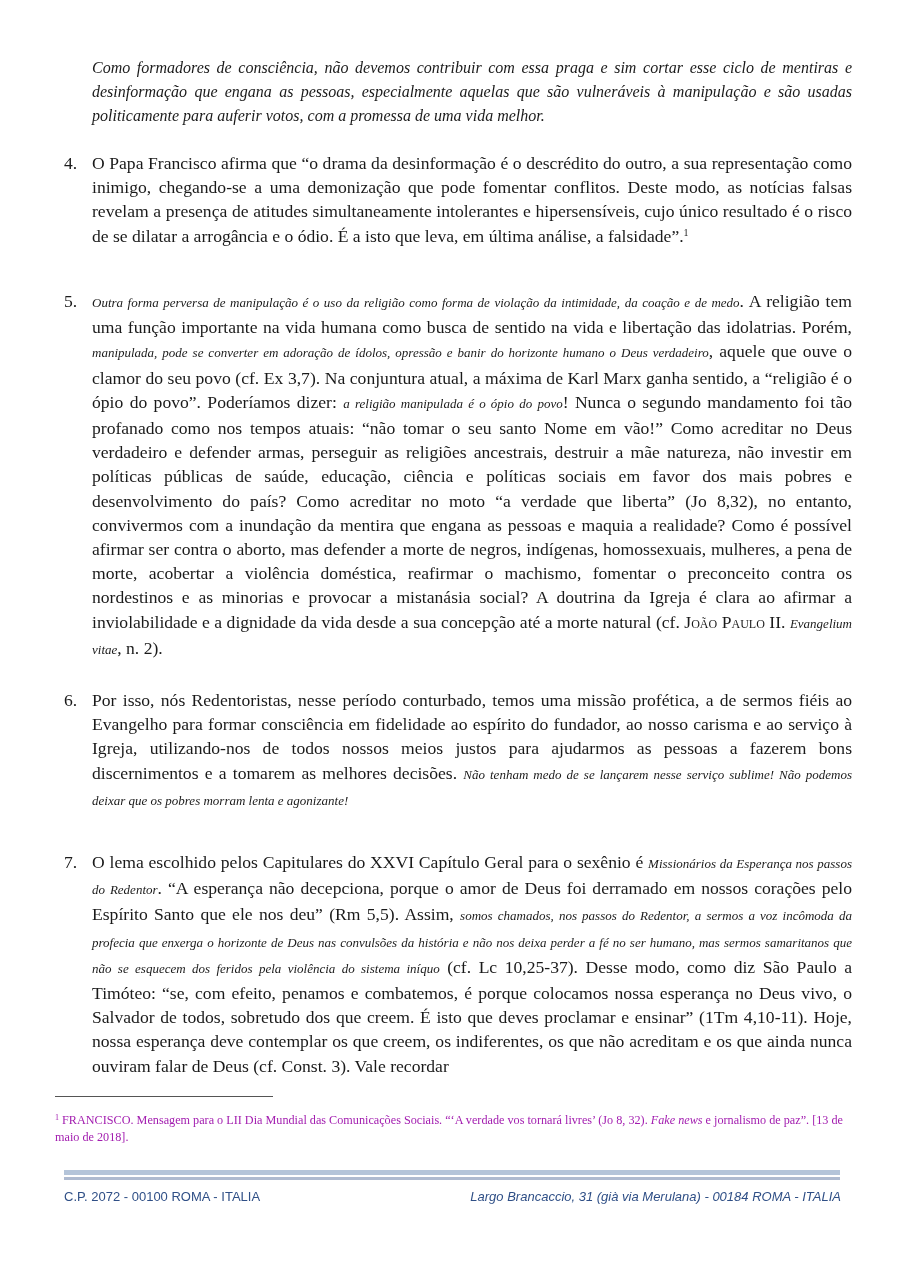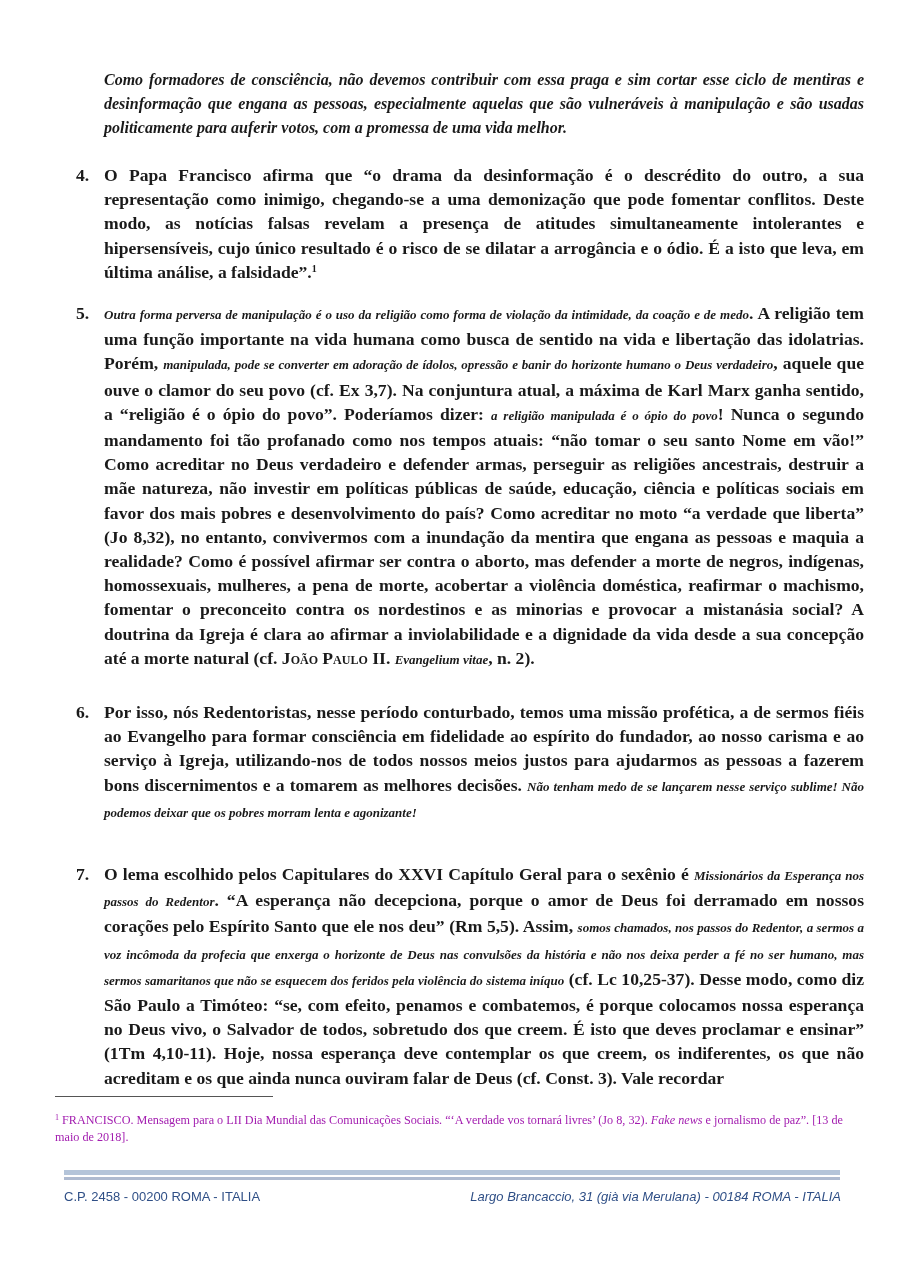--- a/index.html
+++ b/index.html
@@ -21,22 +21,21 @@
       width: 905px;
       height: 1280px;
     }
     .para {
       position: absolute;
       left: 88px;
       width: 760px;
       font-size: 17.6px;
       line-height: 24.2px;
       text-align: justify;
-      margin: 16px;
-      font-weight: bold;
+      margin: 4px;
     }
     .para.intro {
       top: 52px;
       font-size: 16px;
       line-height: 24.2px;
       font-style: italic;
     }
     .num {
       position: absolute;
       left: -28px;
@@ -123,15 +122,15 @@
 
   <div class="fn-rule"></div>
 
   <p class="footnote">
     <sup>1</sup><span class="segs"><span> FRANCISCO. Mensagem para o LII Dia Mundial das Comunicações Sociais. “‘A verdade vos tornará livres’ (Jo 8, 32). </span><i>Fake news</i><span> e jornalismo de paz”. [13 de maio de 2018].</span></span>
   </p>
 
   <div class="bar1"></div>
   <div class="bar2"></div>
 
-  <div class="footer-left">C.P. 2458 - 00200 ROMA  - ITALIA</div>
+  <div class="footer-left">C.P. 2072 - 00100 ROMA  - ITALIA</div>
   <div class="footer-right">Largo Brancaccio, 31 (già via Merulana) - 00184 ROMA - ITALIA</div>
 </div>
 
 </body></html>

